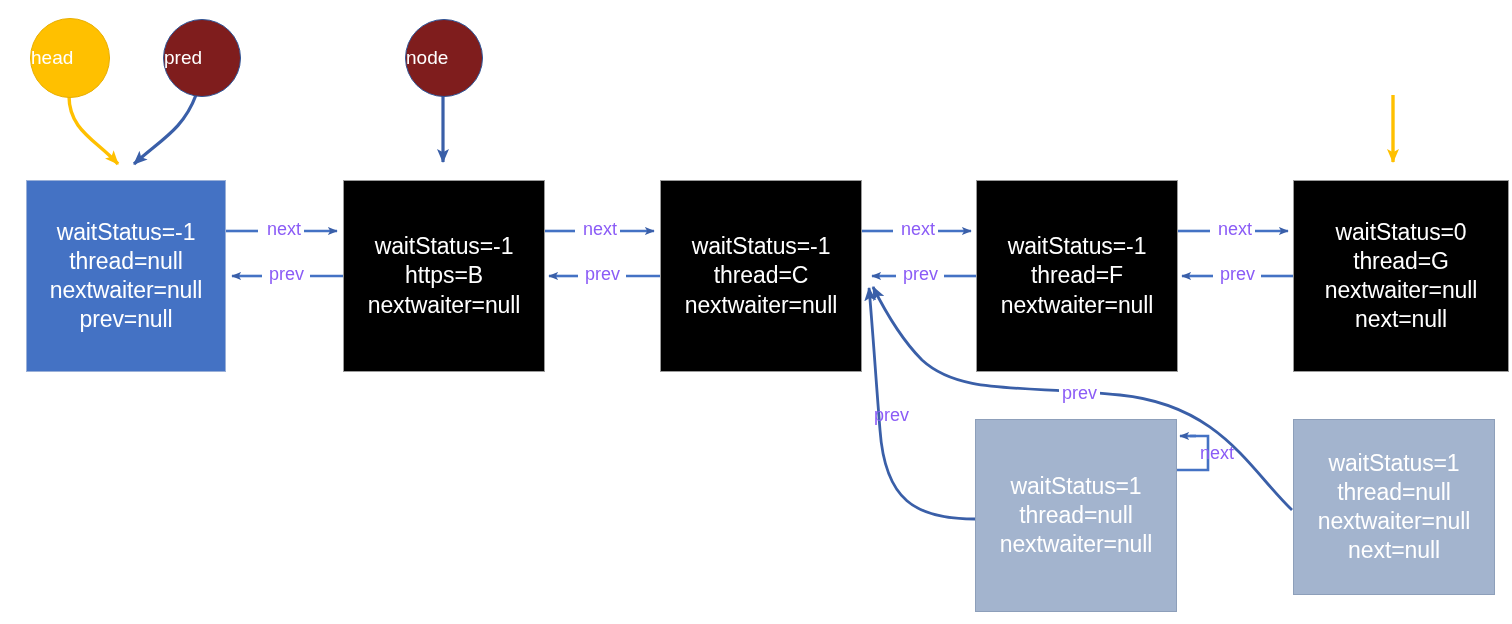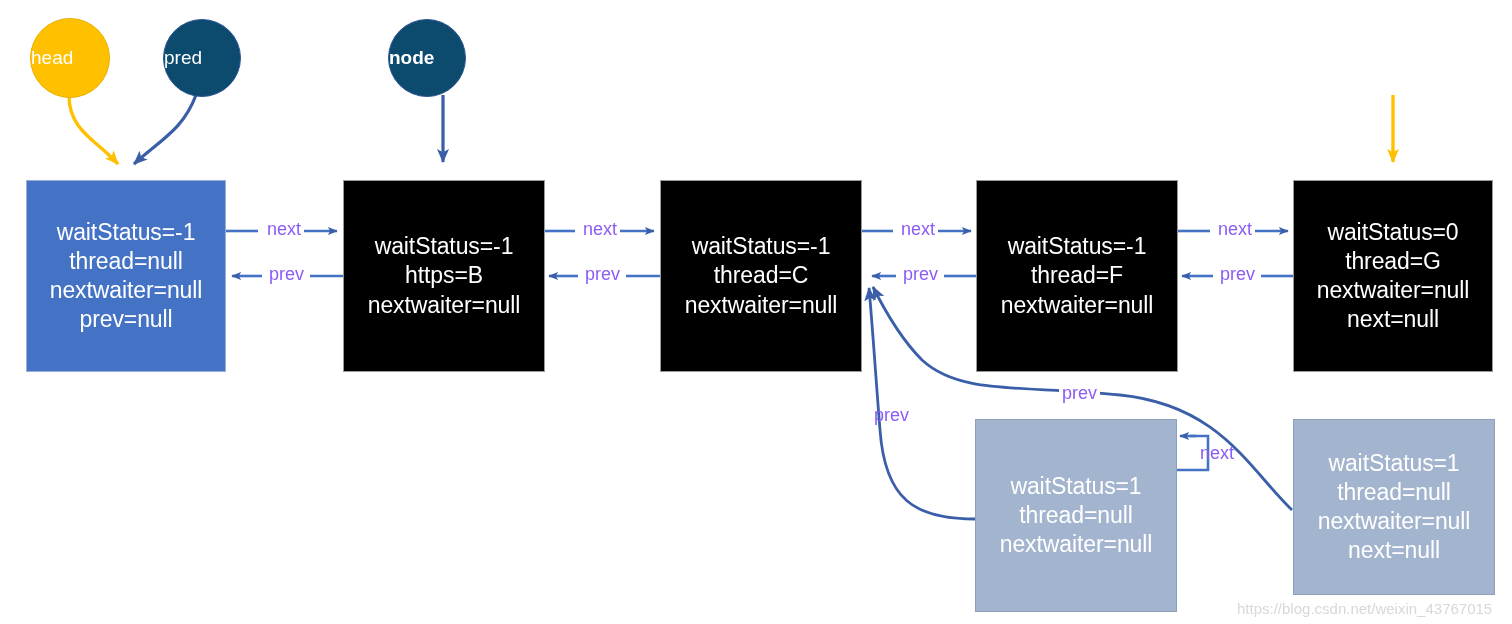--- a/index.html
+++ b/index.html
@@ -57,21 +57,21 @@
     display: flex;
     align-items: center;
     color: #ffffff;
     font-size: 19px;
   }
   .pointer-circle.amber {
     background: #FFC000;
     border: 1px solid #e8ae00;
   }
   .pointer-circle.blue {
-    background: #0c4a6e;
+    background: #7f1d1d;
     border: 1px solid #2f5597;
   }
   .edge-label {
     position: absolute;
     color: #8b5cf6;
     font-size: 18px;
     background: #ffffff;
     padding: 0 3px;
     white-space: nowrap;
   }
@@ -135,21 +135,21 @@
     <path d="M1177,470 L1208,470 L1208,436 L1190,436" fill="none" stroke="#4472C4" stroke-width="2.6"></path>
     <path d="M1196,436 L1180,436" fill="none" stroke="#4472C4" stroke-width="2.6" marker-end="url(#arrowBlue)"></path>
   </svg>
 
   <div class="pointer-circle amber" style="left:30px; top:18px; width:78px; height:78px;">
     <span>head</span>
   </div>
   <div class="pointer-circle blue" style="left:163px; top:19px; width:76px; height:76px;">
     <span>pred</span>
   </div>
-  <div class="pointer-circle blue" style="left:388px; top:19px; width:76px; height:76px;font-weight:bold;">
+  <div class="pointer-circle blue" style="left:405px; top:19px; width:76px; height:76px;">
     <span>node</span>
   </div>
 
   <div class="node-box blue" style="left:26px; top:180px; width:200px; height:192px;">
     <div>waitStatus=-1</div>
     <div>thread=null</div>
     <div>nextwaiter=null</div>
     <div>prev=null</div>
   </div>
 
@@ -164,21 +164,21 @@
     <div>thread=C</div>
     <div>nextwaiter=null</div>
   </div>
 
   <div class="node-box black" style="left:976px; top:180px; width:202px; height:192px;">
     <div>waitStatus=-1</div>
     <div>thread=F</div>
     <div>nextwaiter=null</div>
   </div>
 
-  <div class="node-box black" style="left:1293px; top:180px; width:200px; height:192px;">
+  <div class="node-box black" style="left:1293px; top:180px; width:216px; height:192px;">
     <div>waitStatus=0</div>
     <div>thread=G</div>
     <div>nextwaiter=null</div>
     <div>next=null</div>
   </div>
 
   <div class="node-box grey" style="left:975px; top:419px; width:202px; height:193px;">
     <div>waitStatus=1</div>
     <div>thread=null</div>
     <div>nextwaiter=null</div>
@@ -196,15 +196,14 @@
   <div class="edge-label" style="left:580px; top:219px;">next</div>
   <div class="edge-label" style="left:582px; top:264px;">prev</div>
   <div class="edge-label" style="left:898px; top:219px;">next</div>
   <div class="edge-label" style="left:900px; top:264px;">prev</div>
   <div class="edge-label" style="left:1215px; top:219px;">next</div>
   <div class="edge-label" style="left:1217px; top:264px;">prev</div>
   <div class="edge-label" style="left:1059px; top:383px;">prev</div>
   <div class="edge-label" style="left:871px; top:405px; background:transparent;">prev</div>
   <div class="edge-label" style="left:1197px; top:443px; background:transparent;">next</div>
 
-  <div class="watermark" style="left:1237px; top:600px;">https://blog.csdn.net/weixin_43767015</div>
 
 </div>
 
 </body></html>

